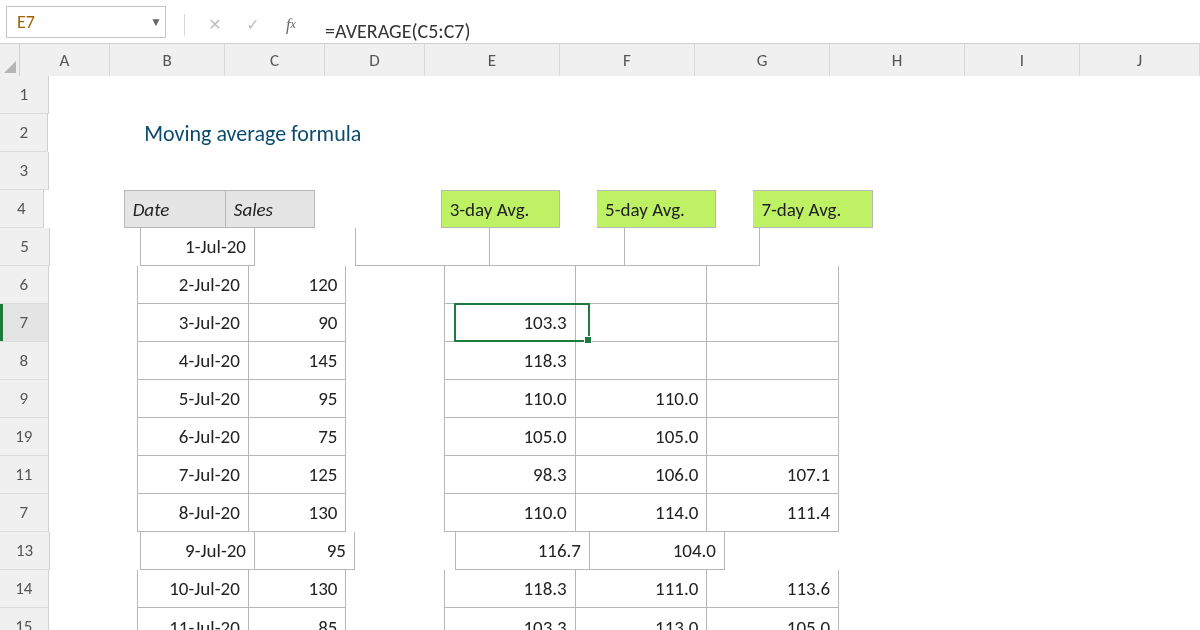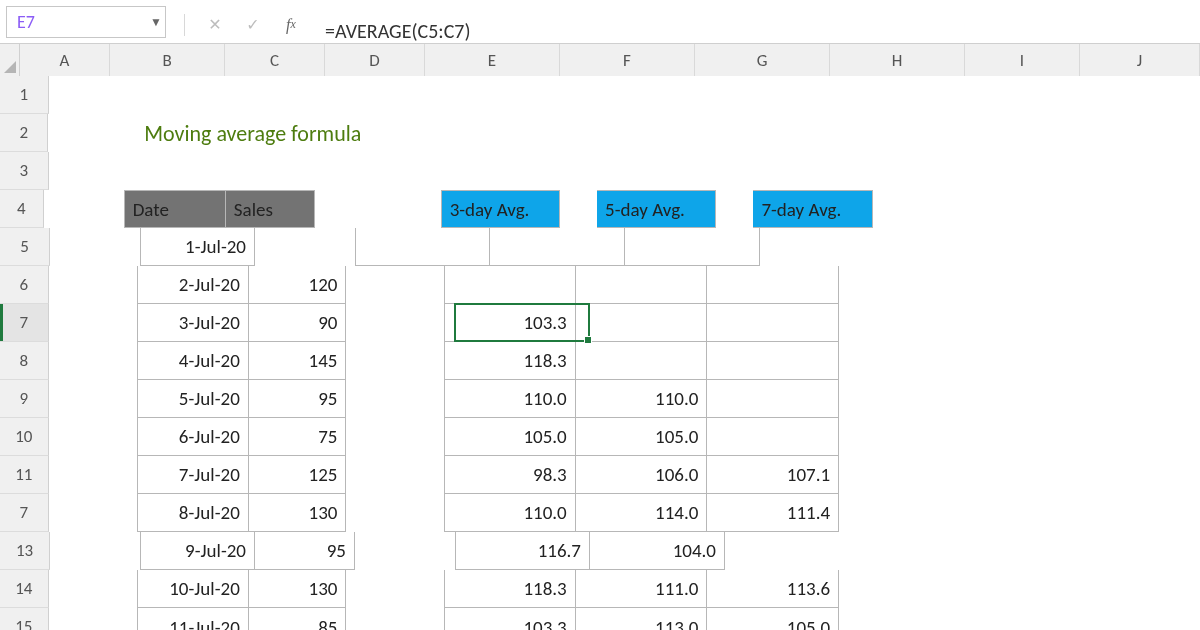--- a/index.html
+++ b/index.html
@@ -27,21 +27,21 @@
     display: flex; align-items: center;
     border: 1px solid #c7c7c7;
     height: 32px;
     background: #fff;
     padding: 0 0 0 10px;
     width: 160px;
   }
   .namebox {
     flex: 1;
     font-size: 18px;
-    color: #8b5cf6;
+    color: #a16207;
   }
   .nb-dd {
     width: 18px; text-align: center; color: #666; font-size: 12px;
     cursor: pointer;
   }
   .fbar-mid {
     display: flex; align-items: center; gap: 18px;
     padding: 0 6px;
   }
   .fbar-mid .sep {
@@ -102,43 +102,44 @@
   .right { justify-content:flex-end; }
   .left { justify-content:flex-start; }
 
   
   .b-t { border-top: 1px solid #b7b7b7; }
   .b-b { border-bottom: 1px solid #b7b7b7; }
   .b-l { border-left: 1px solid #b7b7b7; }
   .b-r { border-right: 1px solid #b7b7b7; }
 
   .hdrcell-blue {
-    background: #737373;
+    background: #e5e5e5;
     font-size: 19px;
+    font-style: italic;
   }
   .hdrcell-green {
-    background: #0ea5e9;
+    background: #bef264;
     font-size: 19px;
     margin-left: 37px;
   }
 
   
   .selected-cell {
     position: absolute;
     border: 2px solid #1f7a3e;
     pointer-events: none;
     z-index: 5;
   }
   .fill-handle {
     position:absolute; width:8px; height:8px;
     background:#1f7a3e; right:-4px; bottom:-4px;
     border:1px solid #fff;
   }
 
-  .title-text { font-size: 22px; color:#4d7c0f; }
+  .title-text { font-size: 22px; color:#0c4a6e; }
 
   
   .wA { width: 90px; }
   .wB { width: 115px; }
   .wC { width: 100px; }
   .wD { width: 100px; }
   .wE { width: 135px; }
   .wF { width: 135px; }
   .wG { width: 135px; }
   .wH { width: 135px; }
@@ -293,21 +294,21 @@
         <div class="cell wC right b-r b-b">95</div>
         <div class="cell wD left"></div>
         <div class="cell wE right b-l b-r b-b">110.0</div>
         <div class="cell wF right b-r b-b">110.0</div>
         <div class="cell wG right b-r b-b"></div>
         <div class="cell wH left"></div>
         <div class="cell wI left"></div>
         <div class="cell wJ left"></div>
       </div>
       <div class="gridrow">
-        <div class="rowhdr">10</div>
+        <div class="rowhdr">19</div>
         <div class="cell wA left"></div>
         <div class="cell wB right b-l b-r b-b">6-Jul-20</div>
         <div class="cell wC right b-r b-b">75</div>
         <div class="cell wD left"></div>
         <div class="cell wE right b-l b-r b-b">105.0</div>
         <div class="cell wF right b-r b-b">105.0</div>
         <div class="cell wG right b-r b-b"></div>
         <div class="cell wH left"></div>
         <div class="cell wI left"></div>
         <div class="cell wJ left"></div>

